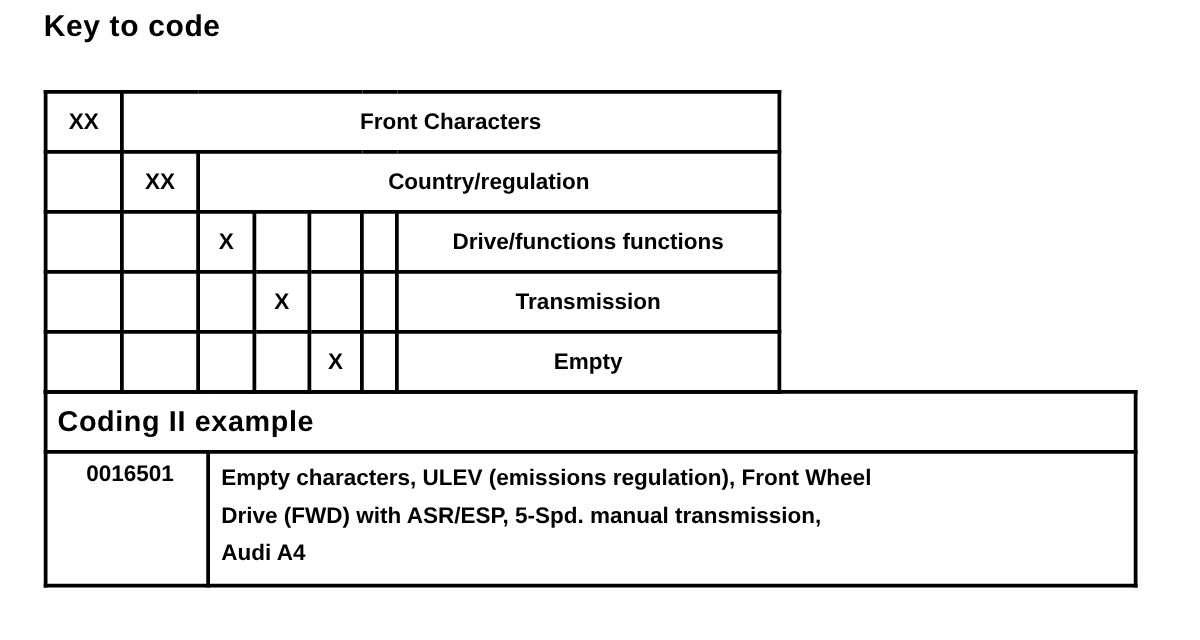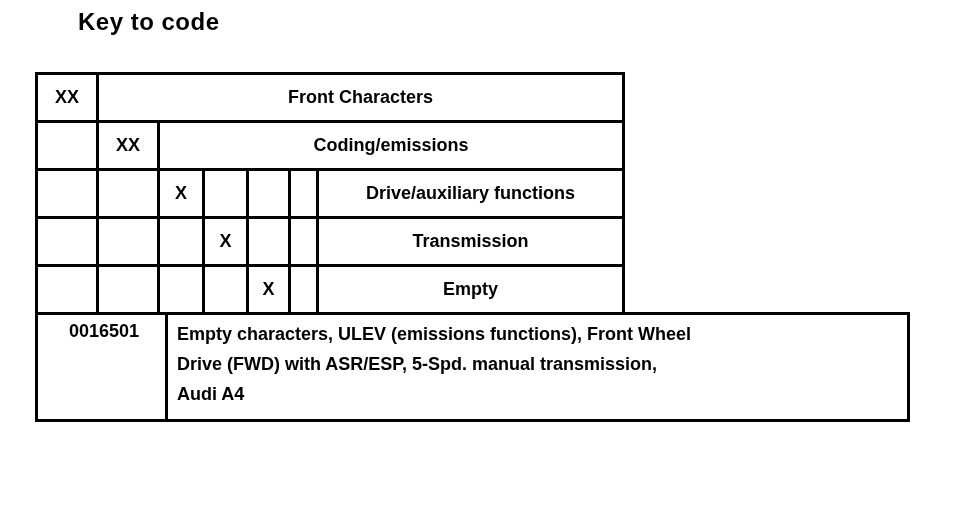--- a/index.html
+++ b/index.html
@@ -16,21 +16,20 @@
     overflow: hidden;
   }
   .page-title {
     position: absolute;
     left: 35px;
     top: 8px;
     font-size: 24px;
     font-weight: bold;
     letter-spacing: 0.5px;
     white-space: nowrap;
-    margin-left: 43px;
   }
   table {
     border-collapse: collapse;
     table-layout: fixed;
     position: absolute;
   }
   td {
     border: 3px solid #000000;
     padding: 0;
     font-size: 18px;
@@ -103,30 +102,30 @@
     <col style="width:306px">
   </colgroup>
   <tbody>
       <tr>
     <td class="code">XX</td>
     <td class="label" colspan="6">Front Characters</td>
   </tr>
   <tr>
     <td class="blank"></td>
     <td class="code">XX</td>
-    <td class="label" colspan="5">Coding/emissions</td>
+    <td class="label" colspan="5">Country/regulation</td>
   </tr>
   <tr>
     <td class="blank"></td>
     <td class="blank"></td>
     <td class="code">X</td>
     <td class="blank"></td>
     <td class="blank"></td>
     <td class="blank"></td>
-    <td class="label">Drive/auxiliary functions</td>
+    <td class="label">Drive/functions functions</td>
   </tr>
   <tr>
     <td class="blank"></td>
     <td class="blank"></td>
     <td class="blank"></td>
     <td class="code">X</td>
     <td class="blank"></td>
     <td class="blank"></td>
     <td class="label">Transmission</td>
   </tr>
@@ -141,22 +140,25 @@
   </tr>
 </tbody>
   </table>
 
 <table class="example-table">
   <colgroup>
     <col style="width:130px">
     <col style="width:742px">
   </colgroup>
   <tbody>
+      <tr class="hdr">
+    <td class="hdr-cell" colspan="2">Coding II example</td>
+  </tr>
   <tr class="content">
     <td class="code-cell">0016501</td>
     <td class="desc-cell">
-      <div class="desc-line">Empty characters, ULEV (emissions functions), Front Wheel</div>
+      <div class="desc-line">Empty characters, ULEV (emissions regulation), Front Wheel</div>
       <div class="desc-line">Drive (FWD) with ASR/ESP, 5-Spd. manual transmission,</div>
       <div class="desc-line">Audi A4</div>
     </td>
   </tr>
 </tbody>
   </table>
 
 </body></html>

